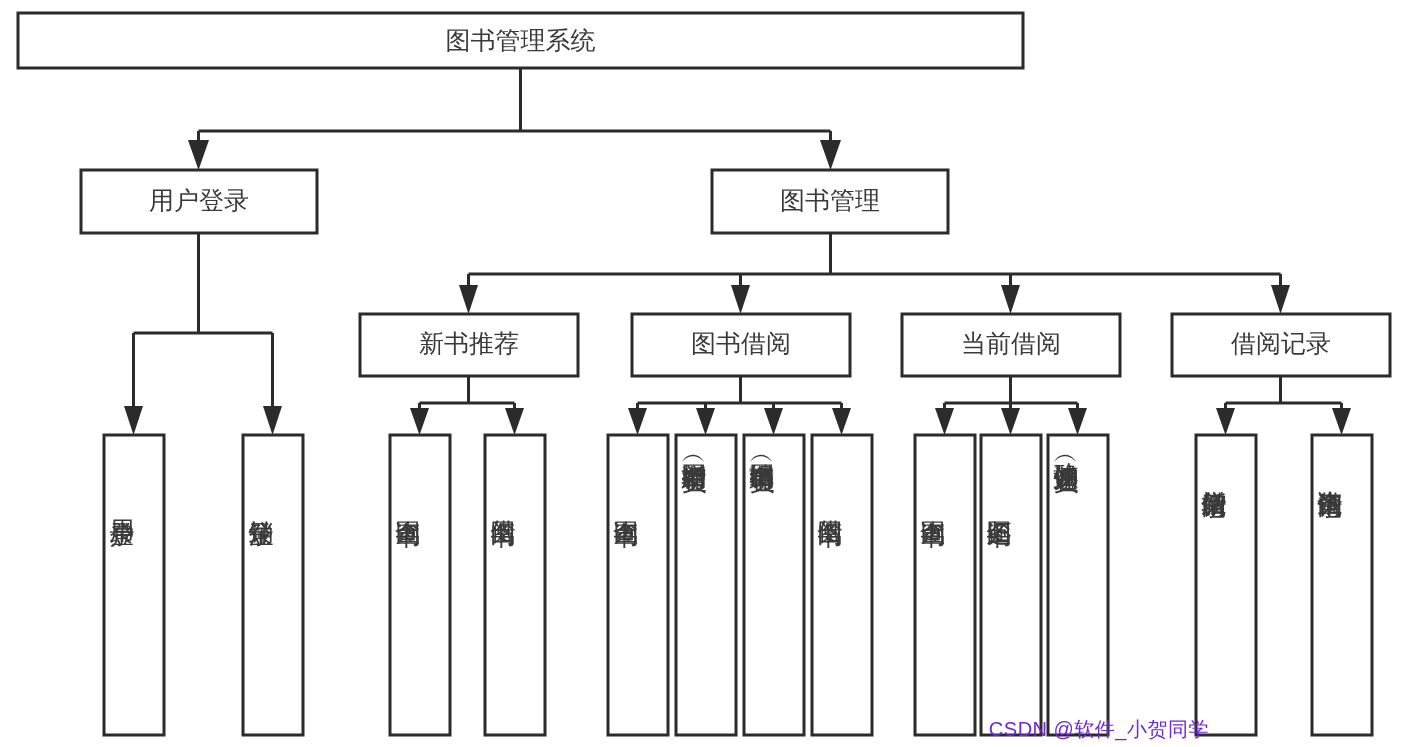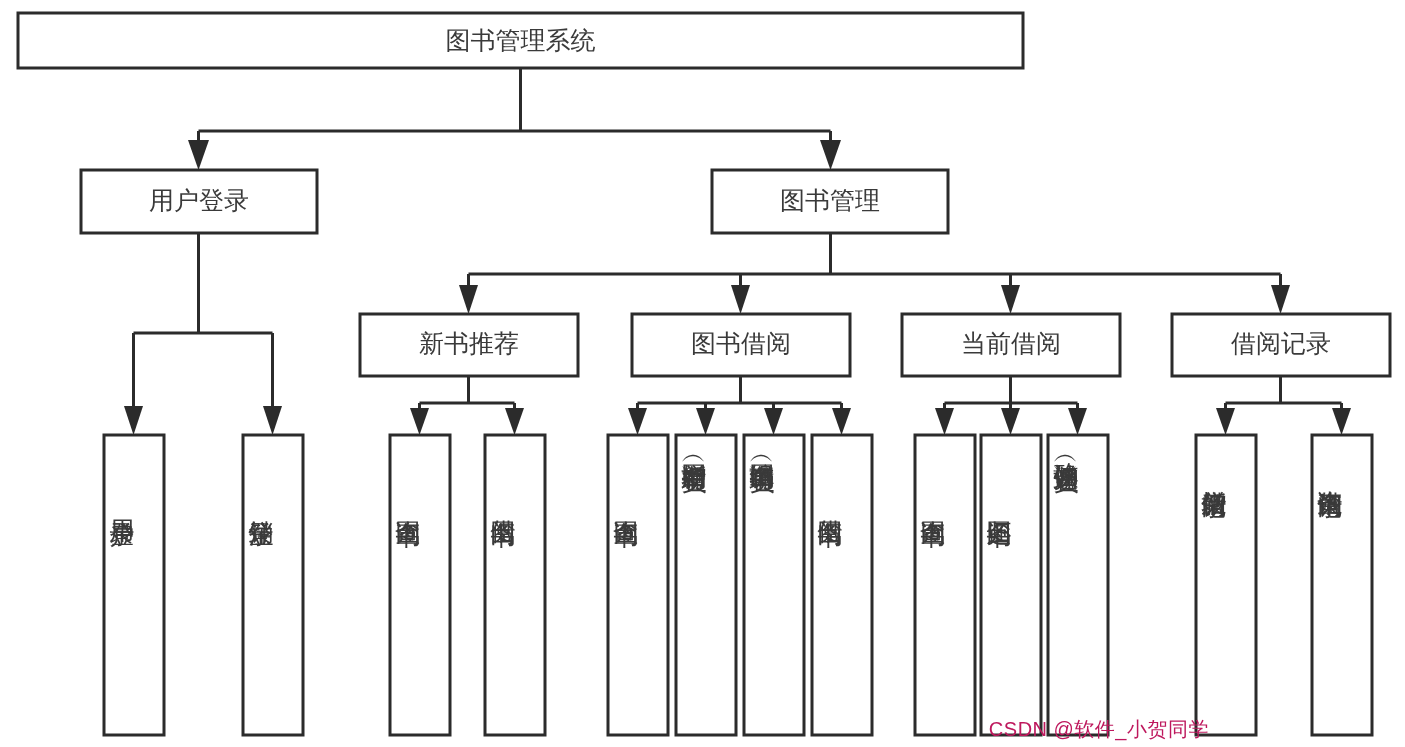--- a/index.html
+++ b/index.html
@@ -68,21 +68,21 @@
     text-align: left;
     pointer-events: none;
     user-select: none;
   }
   .watermark {
     position: absolute;
     right: 8px;
     bottom: 4px;
     font-family: "Liberation Sans", "DejaVu Sans", sans-serif;
     font-size: 20px;
-    color: #be185d;
+    color: #6d28d9;
     letter-spacing: 0.5px;
     white-space: nowrap;
   }
 </style>
 </head>
 <body>
 
 <div id="diagram-root">
 
   <svg id="flow-svg" viewBox="0 0 1405 747">

